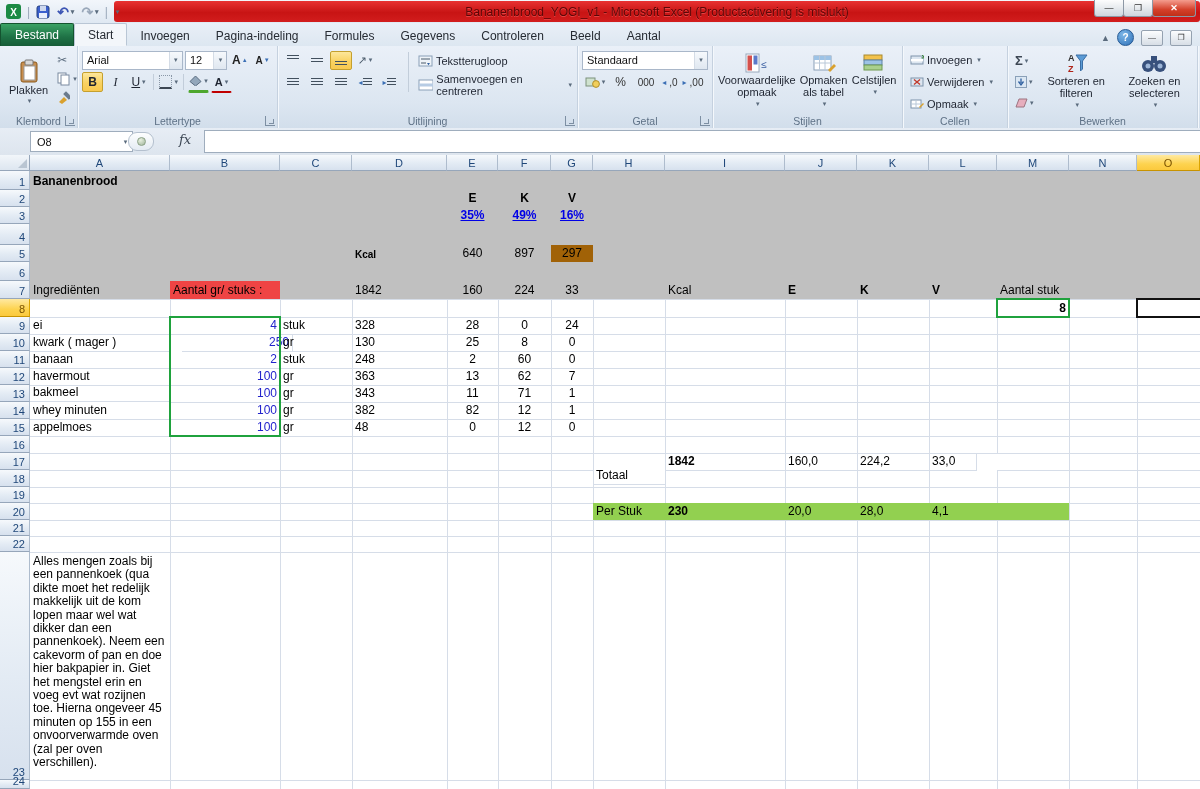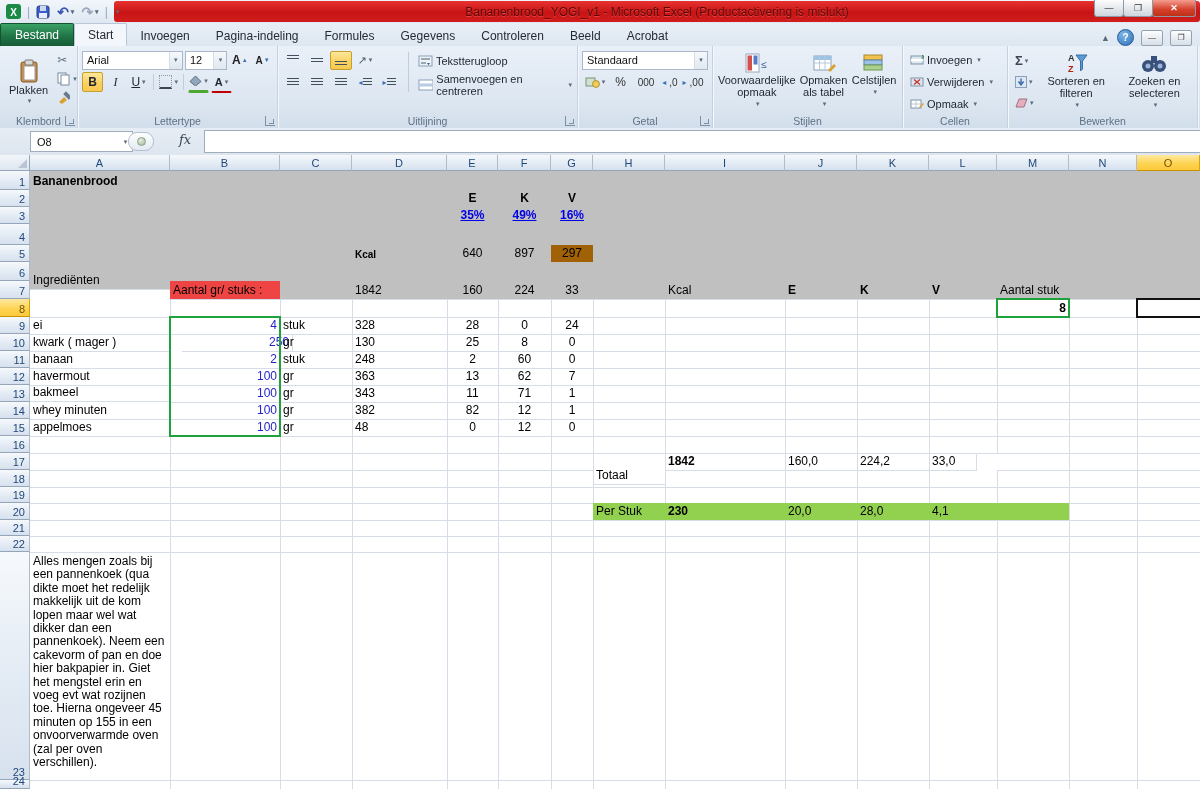--- a/index.html
+++ b/index.html
@@ -157,21 +157,21 @@
 
 <div id="tabrow">
   <div id="filetab">Bestand</div>
   <div class="tab active">Start</div>
   <div class="tab">Invoegen</div>
   <div class="tab">Pagina-indeling</div>
   <div class="tab">Formules</div>
   <div class="tab">Gegevens</div>
   <div class="tab">Controleren</div>
   <div class="tab">Beeld</div>
-  <div class="tab">Acrobat</div>
+  <div class="tab">Aantal</div>
   <div id="tabrow-right">
     <span class="chev">▲</span>
     <span class="helpbtn">?</span>
     <span class="miniwin">—</span>
     <span class="miniwin">❐</span>
   </div>
 </div>
 
 <div id="ribbon">
 
@@ -631,21 +631,21 @@
     <div class="cell" style="left: 498px; top: 107px; width: 54px; height: 20px; background: rgb(192, 192, 192); border-right-color: rgb(192, 192, 192); border-bottom-color: rgb(192, 192, 192);"></div>
     <div class="cell" style="left: 551px; top: 107px; width: 43px; height: 20px; background: rgb(192, 192, 192); border-right-color: rgb(192, 192, 192); border-bottom-color: rgb(192, 192, 192);"></div>
     <div class="cell" style="left: 593px; top: 107px; width: 73px; height: 20px; background: rgb(192, 192, 192); border-right-color: rgb(192, 192, 192); border-bottom-color: rgb(192, 192, 192);"></div>
     <div class="cell" style="left: 665px; top: 107px; width: 121px; height: 20px; background: rgb(192, 192, 192); border-right-color: rgb(192, 192, 192); border-bottom-color: rgb(192, 192, 192);"></div>
     <div class="cell" style="left: 785px; top: 107px; width: 73px; height: 20px; background: rgb(192, 192, 192); border-right-color: rgb(192, 192, 192); border-bottom-color: rgb(192, 192, 192);"></div>
     <div class="cell" style="left: 857px; top: 107px; width: 73px; height: 20px; background: rgb(192, 192, 192); border-right-color: rgb(192, 192, 192); border-bottom-color: rgb(192, 192, 192);"></div>
     <div class="cell" style="left: 929px; top: 107px; width: 69px; height: 20px; background: rgb(192, 192, 192); border-right-color: rgb(192, 192, 192); border-bottom-color: rgb(192, 192, 192);"></div>
     <div class="cell" style="left: 997px; top: 107px; width: 73px; height: 20px; background: rgb(192, 192, 192); border-right-color: rgb(192, 192, 192); border-bottom-color: rgb(192, 192, 192);"></div>
     <div class="cell" style="left: 1069px; top: 107px; width: 69px; height: 20px; background: rgb(192, 192, 192); border-right-color: rgb(192, 192, 192); border-bottom-color: rgb(192, 192, 192);"></div>
     <div class="cell" style="left: 1137px; top: 107px; width: 64px; height: 20px; background: rgb(192, 192, 192); border-bottom-color: rgb(192, 192, 192); border-right-color: rgb(192, 192, 192);"></div>
-    <div class="cell" style="left: 30px; top: 116px; width: 141px; height: 19px; background: rgb(192, 192, 192); border-right-color: rgb(192, 192, 192); text-align: center;">
+    <div class="cell" style="left: 30px; top: 126px; width: 141px; height: 19px; background: rgb(192, 192, 192); border-right-color: rgb(192, 192, 192); text-align: center;">
       <span>Ingrediënten</span>
     </div>
     <div class="cell" style="left: 170px; top: 126px; width: 111px; height: 19px; background: #ef4444; border-right-color: rgb(192, 192, 192);">
       <span>Aantal gr/ stuks :</span>
     </div>
     <div class="cell" style="left: 280px; top: 126px; width: 73px; height: 19px; background: rgb(192, 192, 192); border-right-color: rgb(192, 192, 192);"></div>
     <div class="cell" style="left: 352px; top: 126px; width: 96px; height: 19px; background: rgb(192, 192, 192); border-right-color: rgb(192, 192, 192);">
       <span>1842</span>
     </div>
     <div class="cell c" style="left: 447px; top: 126px; width: 52px; height: 19px; background: rgb(192, 192, 192); border-right-color: rgb(192, 192, 192);">

